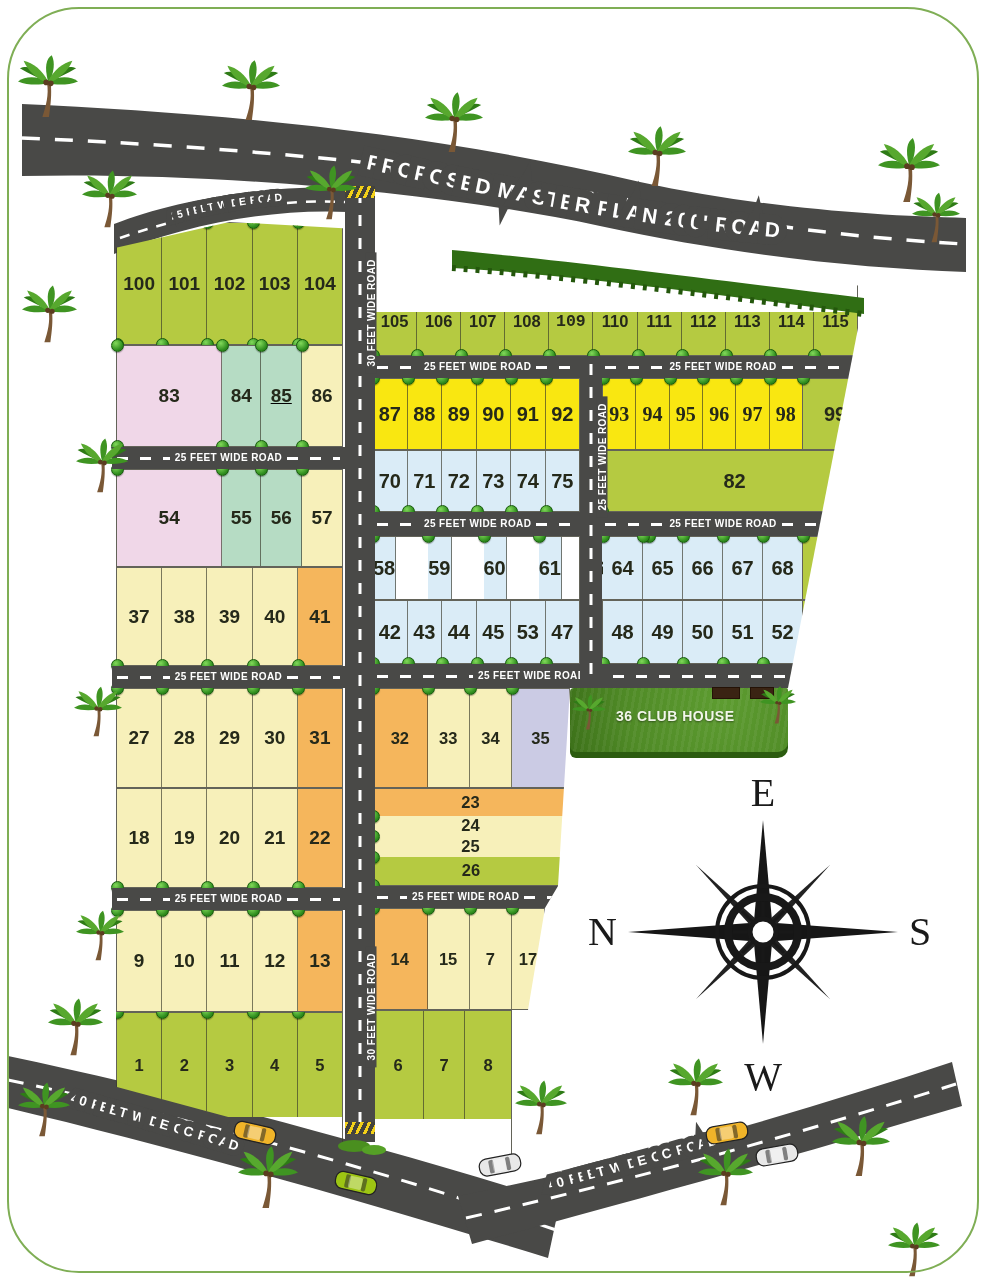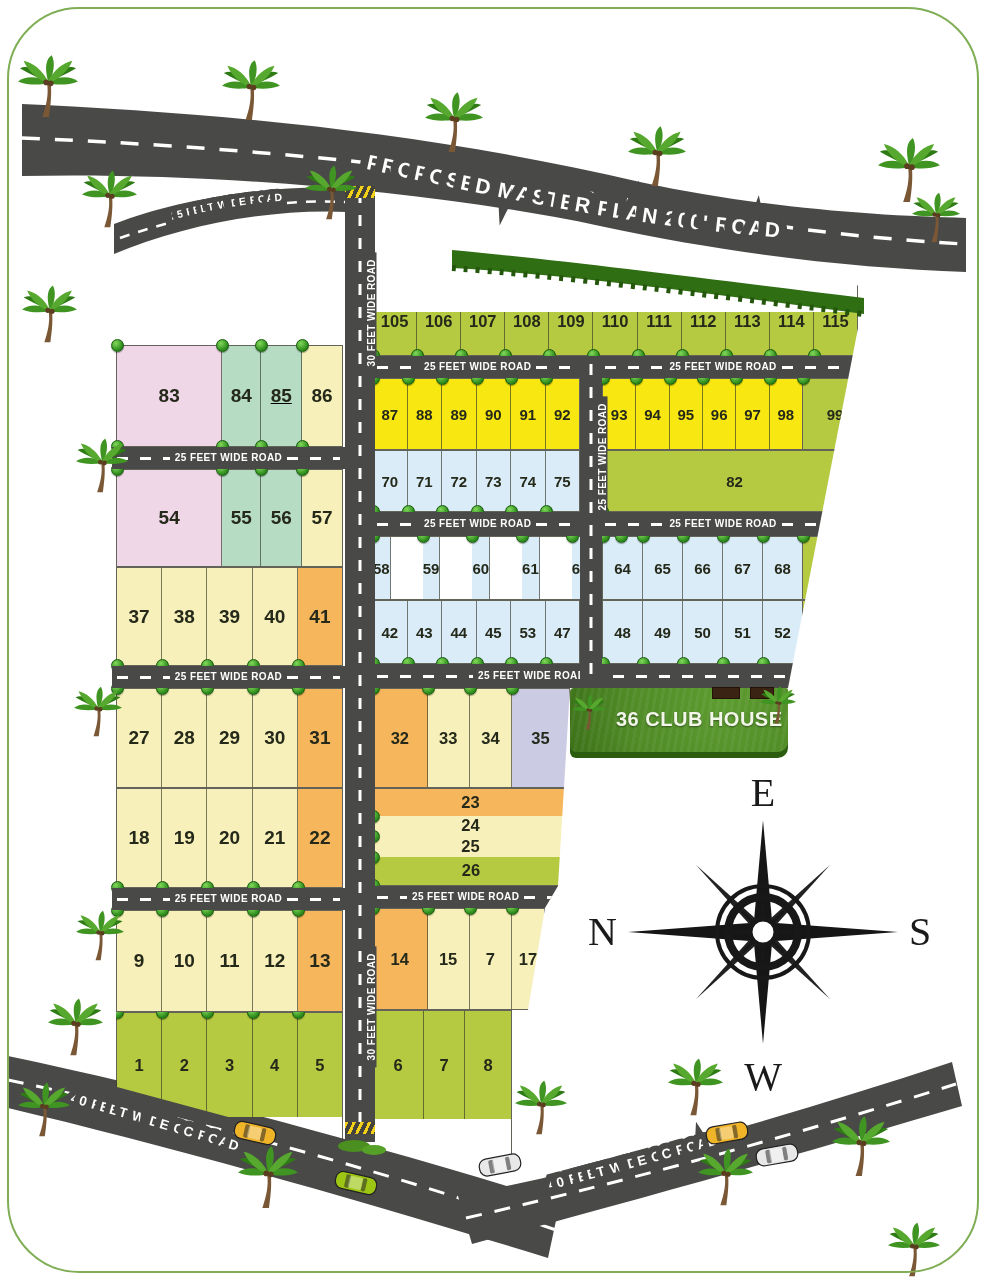--- a/index.html
+++ b/index.html
@@ -8,21 +8,21 @@
   .frame{position:absolute;inset:7px;border:2px solid #7fae55;border-radius:72px;pointer-events:none;z-index:40;}
   svg.underlay{position:absolute;left:0;top:0;z-index:1;}
   svg.overlay{position:absolute;left:0;top:0;z-index:30;pointer-events:none;}
   
   .sec{position:absolute;display:flex;border:1px solid rgba(60,60,48,.8);box-sizing:border-box;z-index:10;}
   .plot{position:relative;flex:1 1 0;display:flex;align-items:center;justify-content:center;
         border-right:1px solid rgba(55,55,42,.65);box-sizing:border-box;}
   .plot:last-child{border-right:none;}
   .pn{font-weight:bold;font-size:19px;color:#25291a;letter-spacing:0;}
   .md .pn{font-size:16.5px;}
-  .sm .pn{font-size:15px;}
+  .sm .pn{font-size:20px;}
   .green{background:#b5ca41;}
   .cream{background:#f7f0ba;}
   .yellow{background:#f9e711;}
   .blue{background:#daecf7;}
   .pink{background:#f0d7e8;}
   .teal{background:#b6dcc4;}
   .orange{background:#f5b65c;}
   .lavender{background:#cbcbe4;}
   
   .dt>.plot::before,.db>.plot::after{content:"";position:absolute;left:-6px;width:11px;height:11px;border-radius:50%;
@@ -49,21 +49,21 @@
   .vgap{width:22px;flex:0 0 22px;}
   .g3{flex:1 1 0;border-left:none;}
   
   .rblock{position:absolute;z-index:9;}
   
   .club{position:absolute;left:570px;top:688px;width:218px;height:70px;z-index:11;
         background:
           repeating-linear-gradient(100deg,rgba(255,255,255,.05) 0 3px,transparent 3px 7px),
           radial-gradient(circle at 70% 20%,#5d9c30,#4f8a26 60%,#3c7019);
         border-radius:4px 2px 10px 6px;box-shadow:inset 0 -6px 0 #2c5c10;}
-  .club .cl{position:absolute;left:46px;top:20px;color:#f2f7ea;font-weight:bold;font-size:20px;
+  .club .cl{position:absolute;left:46px;top:20px;color:#f2f7ea;font-weight:bold;font-size:14px;
             letter-spacing:.5px;text-shadow:0 1px 2px rgba(0,0,0,.45);white-space:nowrap;}
   .club .carpark{position:absolute;top:-1px;height:10px;background:#3a2313;border:1px solid #241206;}
 </style>
 </head>
 <body>
 
 <div class="canvas">
 
   <svg class="underlay" width="986" height="1280" viewBox="0 0 986 1280">
 
@@ -89,20 +89,38 @@
     </text>
 
     <path d="M458,1196 C640,1160 800,1112 952,1062 L962,1106 C820,1148 660,1194 472,1244 Z" fill="#494947"></path>
     <path d="M466,1218 C650,1176 810,1130 956,1084" fill="none" stroke="#fff" stroke-width="3" stroke-dasharray="16 13"></path>
     <path id="ccr" d="M548,1190 C650,1164 760,1132 940,1082" fill="none"></path>
     <text font-size="13.5" font-weight="bold" fill="#fff" letter-spacing=".8" paint-order="stroke" stroke="#494947" stroke-width="12">
       <textPath href="#ccr" startOffset="2">40 FEET WIDE CC ROAD</textPath>
     </text>
   </svg>
 
+  <div class="sec dt db" style="left:116px;top:222px;width:227px;height:123px;clip-path:polygon(0 21%,50% 0,100% 5%,100% 100%,0 100%);">
+
+  <div class="plot green">
+        <span class="pn">100</span>
+      </div>
+      <div class="plot green">
+        <span class="pn">101</span>
+      </div>
+      <div class="plot green">
+        <span class="pn">102</span>
+      </div>
+      <div class="plot green">
+        <span class="pn">103</span>
+      </div>
+      <div class="plot green">
+        <span class="pn">104</span>
+      </div>
+    </div>
 
   <div class="sec dt db" style="left:116px;top:345px;width:227px;height:102px;">
 
   <div class="plot pink" style="flex: 2.75 1 0%;">
         <span class="pn">83</span>
       </div>
       <div class="plot teal">
         <span class="pn">84</span>
       </div>
       <div class="plot teal" style="flex: 1.05 1 0%; text-decoration: underline;">
@@ -259,21 +277,21 @@
         </div>
         <div class="plot green" style="align-items:flex-end;padding-bottom:24px;">
         <span class="pn">106</span>
         </div>
         <div class="plot green" style="align-items:flex-end;padding-bottom:24px;">
         <span class="pn">107</span>
         </div>
         <div class="plot green" style="align-items:flex-end;padding-bottom:24px;">
         <span class="pn">108</span>
         </div>
-        <div class="plot green" style="align-items:flex-end;padding-bottom:24px;">
+        <div class="plot green" style="align-items:flex-end;padding-bottom:24px;font-family:Liberation Mono, monospace;">
         <span class="pn">109</span>
         </div>
         <div class="plot green" style="align-items:flex-end;padding-bottom:24px;">
         <span class="pn">110</span>
         </div>
         <div class="plot green" style="align-items:flex-end;padding-bottom:24px;">
         <span class="pn">111</span>
         </div>
         <div class="plot green" style="align-items:flex-end;padding-bottom:24px;">
         <span class="pn">112</span>
@@ -313,21 +331,21 @@
             <span class="pn">90</span>
           </div>
           <div class="plot yellow">
             <span class="pn">91</span>
           </div>
           <div class="plot yellow">
             <span class="pn">92</span>
           </div>
         </div>
       <div class="vgap"></div>
-      <div class="grp dt" style="width:201px;">
+      <div class="grp dt" style="width:201px;font-family:Liberation Serif, serif;">
 
       <div class="plot yellow">
             <span class="pn">93</span>
           </div>
           <div class="plot yellow">
             <span class="pn">94</span>
           </div>
           <div class="plot yellow">
             <span class="pn">95</span>
           </div>

